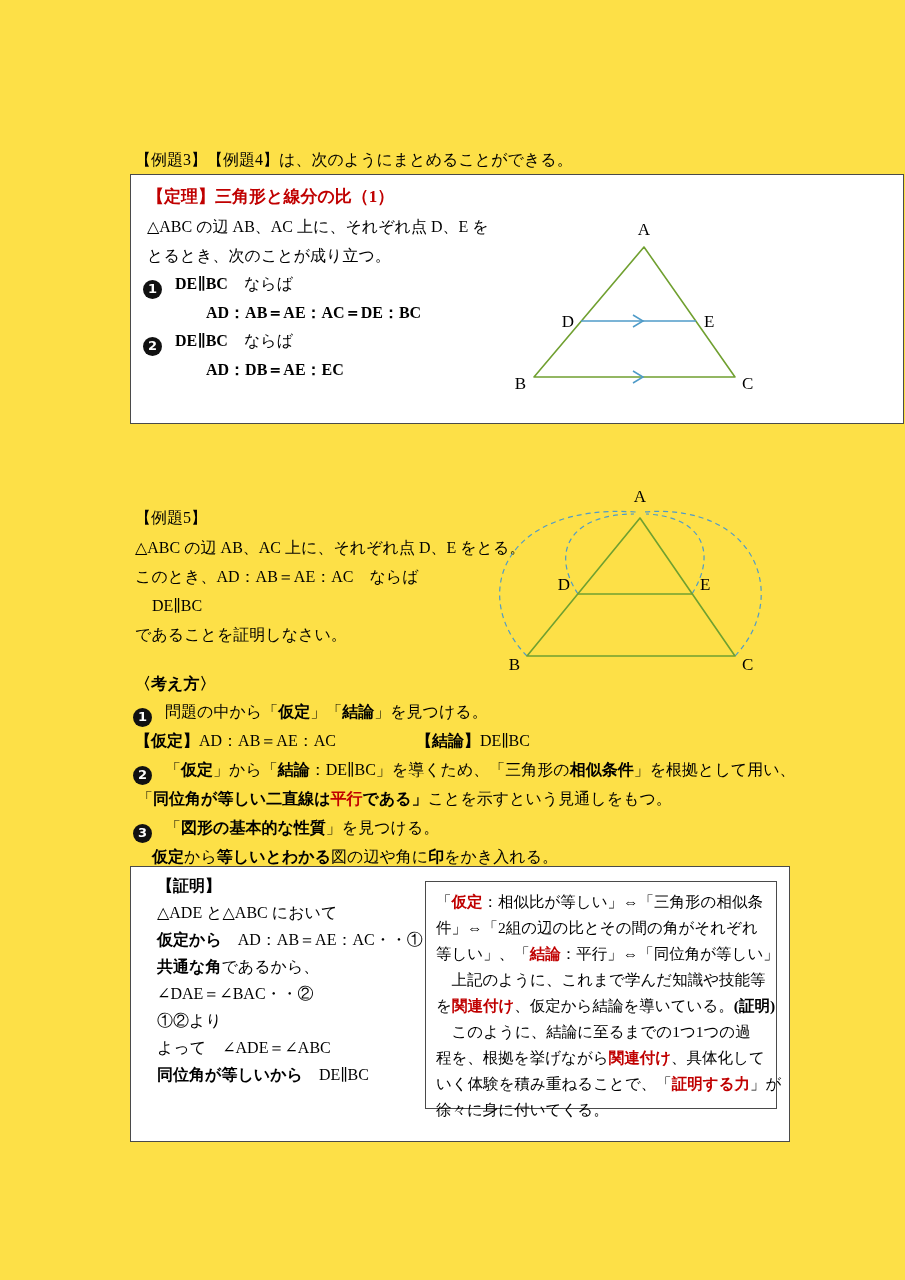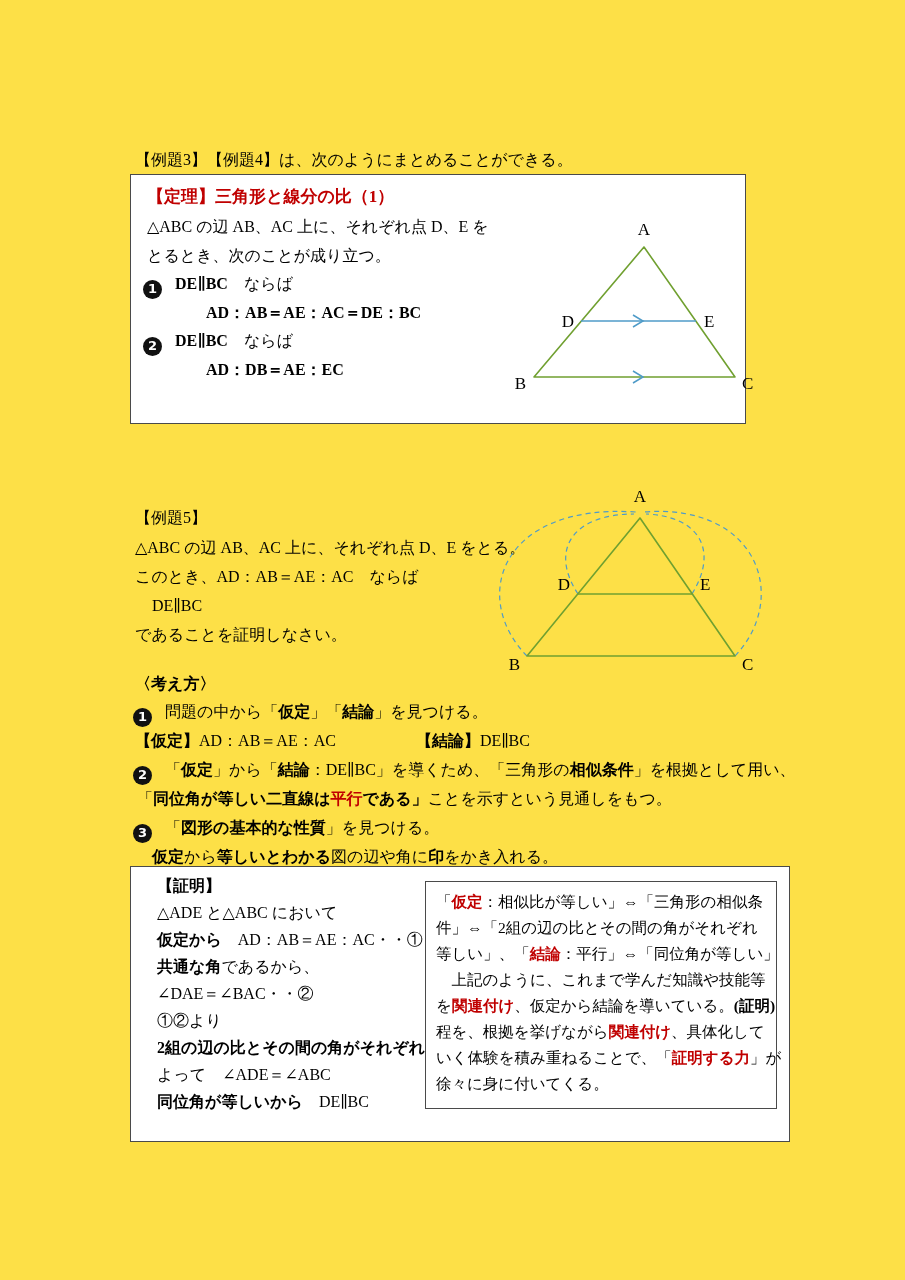--- a/index.html
+++ b/index.html
@@ -34,21 +34,21 @@
   .dash { stroke:var(--figure-blue,#5b9bd5); stroke-width:1.2; fill:none; stroke-dasharray:5 4; }
   .fig-label { font-size:17px; fill:#000; font-family:"Liberation Serif","DejaVu Serif",serif; }
 </style>
 </head>
 <body>
 
 <div class="page">
 
   <div class="t" style="left:135px;top:150px">【例題3】【例題4】は、次のようにまとめることができる。</div>
 
-  <div class="box" style="left:130px;top:174px;width:616px;height:250px">
+  <div class="box" style="left:130px;top:174px;width:774px;height:250px">
     <div class="t title-red" style="left:16px;top:12px">【定理】三角形と線分の比（1）</div>
     <div class="t" style="left:16px;top:42px">△ABC の辺 AB、AC 上に、それぞれ点 D、E を</div>
     <div class="t" style="left:16px;top:71px">とるとき、次のことが成り立つ。</div>
 
     <div class="t" style="left:12px;top:99px">
       <span class="marker">1</span><span class="after-marker"><span class="b">DE∥BC</span><span>　ならば</span></span>
     </div>
     <div class="t b" style="left:75px;top:128px">AD：AB＝AE：AC＝DE：BC</div>
 
     <div class="t" style="left:12px;top:156px">
@@ -107,32 +107,32 @@
   <div class="t" style="left:152px;top:847px"><span class="b">仮定</span><span>から</span><span class="b">等しいとわかる</span><span>図の辺や角に</span><span class="b">印</span><span>をかき入れる。</span></div>
 
   <div class="box" style="left:130px;top:866px;width:660px;height:276px">
     <div class="proof-lines">
         <div class="rich-line"><span class="b">【証明】</span></div>
         <div class="rich-line"><span>△ADE と△ABC において</span></div>
         <div class="rich-line"><span class="b">仮定から</span><span>　AD：AB＝AE：AC・・①</span></div>
         <div class="rich-line"><span class="b">共通な角</span><span>であるから、</span></div>
         <div class="rich-line"><span>∠DAE＝∠BAC・・②</span></div>
         <div class="rich-line"><span>①②より</span></div>
-        <div class="rich-line"><span class="b">2組の辺の比とその間の角がそれぞれ</span></div>
         <div class="rich-line"><span>よって　∠ADE＝∠ABC</span></div>
         <div class="rich-line"><span class="b">同位角が等しいから</span><span>　DE∥BC</span></div>
       </div>
 
     <div class="box" style="left:294px;top:14px;width:352px;height:228px">
       <div class="comment-lines">
           <div class="rich-line"><span>「</span><span class="rb">仮定</span><span>：相似比が等しい」⇔「三角形の相似条</span></div>
           <div class="rich-line"><span>件」⇔「2組の辺の比とその間の角がそれぞれ</span></div>
           <div class="rich-line"><span>等しい」、「</span><span class="rb">結論</span><span>：平行」⇔「同位角が等しい」</span></div>
           <div class="rich-line"><span>　上記のように、これまで学んだ知識や技能等</span></div>
           <div class="rich-line"><span>を</span><span class="rb">関連付け</span><span>、仮定から結論を導いている。</span><span class="b">(証明)</span></div>
+          <div class="rich-line"><span>　このように、結論に至るまでの1つ1つの過</span></div>
           <div class="rich-line"><span>程を、根拠を挙げながら</span><span class="rb">関連付け</span><span>、具体化して</span></div>
           <div class="rich-line"><span>いく体験を積み重ねることで、「</span><span class="rb">証明する力</span><span>」が</span></div>
           <div class="rich-line"><span>徐々に身に付いてくる。</span></div>
         </div>
     </div>
   </div>
 
 </div>
 
 </body></html>

